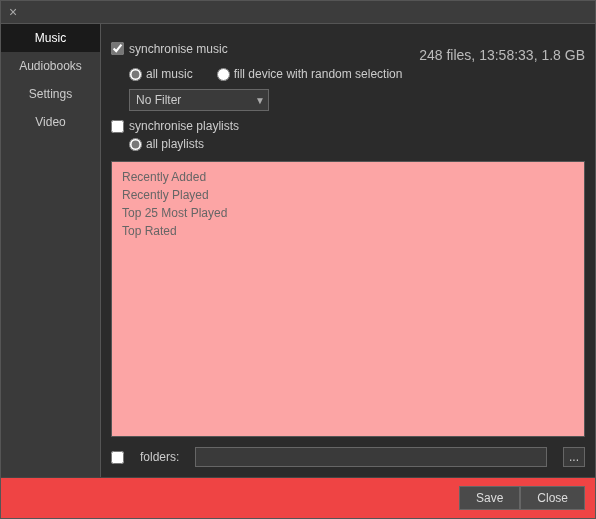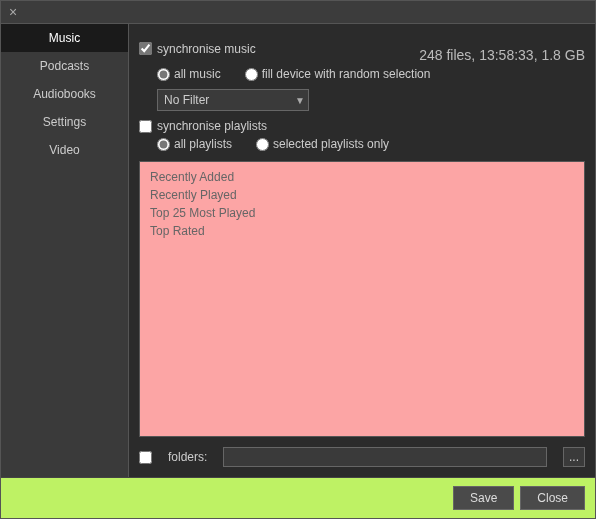--- a/index.html
+++ b/index.html
@@ -43,21 +43,21 @@
       line-height: 1;
     }
 
     .content {
       display: flex;
       flex: 1;
       overflow: hidden;
     }
 
     .sidebar {
-      width: 128px;
+      width: 100px;
       background: #3a3a3a;
       border-right: 1px solid #555;
       display: flex;
       flex-direction: column;
       flex-shrink: 0;
     }
 
     .sidebar-item {
       padding: 7px 10px;
       color: #ccc;
@@ -123,21 +123,21 @@
     .dropdown {
       background: #3a3a3a;
       color: #ccc;
       border: 1px solid #666;
       padding: 3px 20px 3px 6px;
       font-size: 12px;
       appearance: none;
       -webkit-appearance: none;
       cursor: pointer;
       position: relative;
-      width: 152px;
+      width: 140px;
     }
 
     .dropdown-wrapper {
       position: relative;
       display: inline-block;
     }
 
     .dropdown-arrow {
       position: absolute;
       right: 4px;
@@ -196,24 +196,23 @@
       color: #ccc;
       font-size: 12px;
       padding: 2px 5px;
       cursor: pointer;
       height: 20px;
     }
 
     .footer {
       display: flex;
       justify-content: flex-end;
-      gap: 6px;
       padding: 8px 10px;
       border-top: 1px solid #444;
-      background: #bef264;
+      background: #ef4444;
       flex-shrink: 0;
     }
 
     .btn {
       background: #4a4a4a;
       color: #ddd;
       border: 1px solid #666;
       padding: 4px 16px;
       font-size: 12px;
       cursor: pointer;
@@ -233,23 +232,20 @@
 
   <div class="title-bar">
     <span class="title-bar-close">×</span>
   </div>
 
   <div class="content">
 
     <div class="sidebar">
       <div class="sidebar-item active">
         <span>Music</span>
-      </div>
-      <div class="sidebar-item">
-        <span>Podcasts</span>
       </div>
       <div class="sidebar-item">
         <span>Audiobooks</span>
       </div>
       <div class="sidebar-item">
         <span>Settings</span>
       </div>
       <div class="sidebar-item">
         <span>Video</span>
       </div>
@@ -288,24 +284,20 @@
       <label class="checkbox-label">
         <input type="checkbox" style="">
         <span>synchronise playlists</span>
       </label>
 
       <div class="radio-group">
         <label class="radio-label">
           <input type="radio" name="playlist_mode" checked="" style="">
           <span>all playlists</span>
         </label>
-        <label class="radio-label">
-          <input type="radio" name="playlist_mode" style="">
-          <span>selected playlists only</span>
-        </label>
       </div>
 
       <div class="playlists-box">
         <div class="playlist-item disabled">Recently Added</div>
         <div class="playlist-item disabled">Recently Played</div>
         <div class="playlist-item disabled">Top 25 Most Played</div>
         <div class="playlist-item disabled">Top Rated</div>
       </div>
 
       <div class="folders-row">

